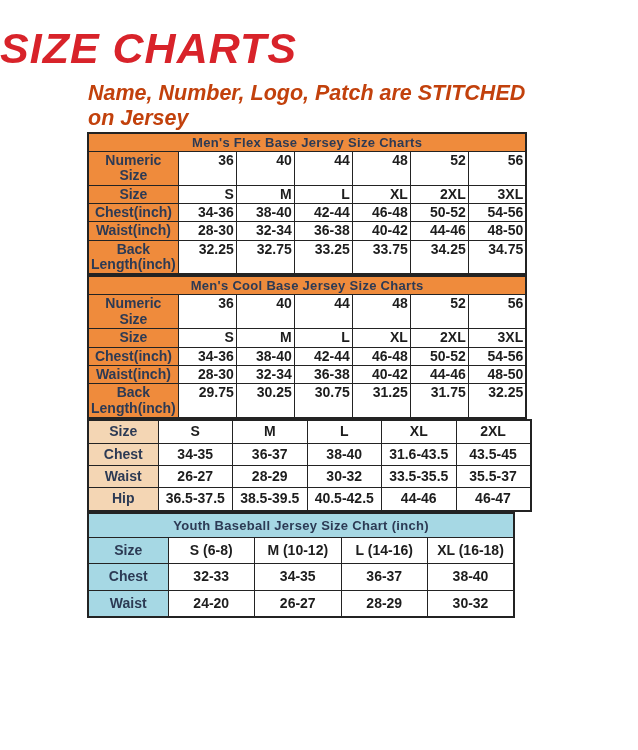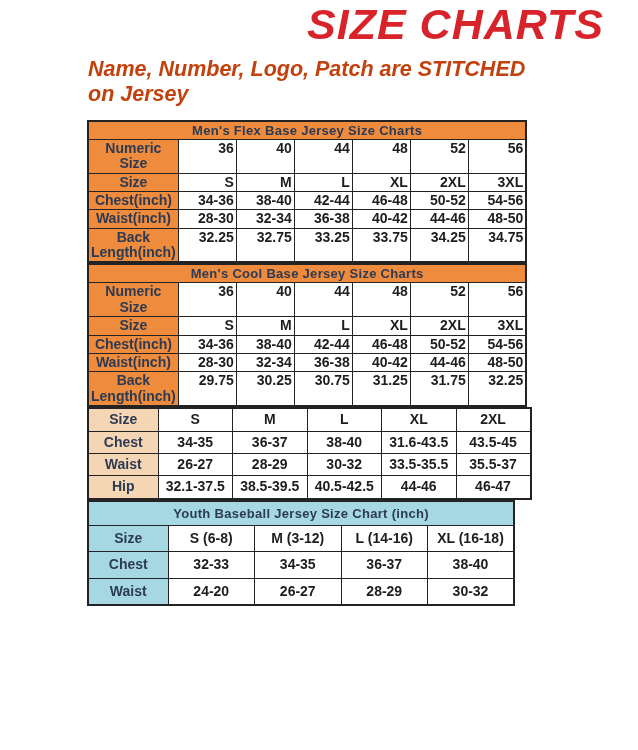--- a/index.html
+++ b/index.html
@@ -5,38 +5,39 @@
   * { box-sizing: border-box; margin: 0; padding: 0; }
   html, body { background: #ffffff; }
   body {
     width: 638px;
     height: 750px;
     overflow: hidden;
     position: relative;
     font-family: "Liberation Sans", sans-serif;
   }
   .page-title {
-    text-align: right;
+    margin-top: 24px;
+    text-align: left;
     padding-right: 34px;
     font-size: 43px;
     font-weight: bold;
     font-style: italic;
     letter-spacing: 1px;
     color: #d8232a;
   }
   .page-subtitle {
     margin: 8px 0 0 88px;
     font-size: 21.5px;
     font-weight: bold;
     font-style: italic;
     line-height: 1.18;
     color: #c2410c;
     white-space: pre-line;
   }
-  .tables { margin-top: 12px; }
+  .tables { margin-top: 0; }
   table.size-table {
     border-collapse: collapse;
     table-layout: fixed;
     margin: 0 0 0 87px;
     border: 2px solid #232323;
   }
   .size-table th, .size-table td {
     border: 1px solid #232323;
     text-align: center;
     font-weight: bold;
@@ -233,21 +234,21 @@
         <tr>
           <th class="row-label">Waist</th>
           <td>26-27</td>
           <td>28-29</td>
           <td>30-32</td>
           <td>33.5-35.5</td>
           <td>35.5-37</td>
         </tr>
         <tr>
           <th class="row-label">Hip</th>
-          <td>32.1-37.5</td>
+          <td>36.5-37.5</td>
           <td>38.5-39.5</td>
           <td>40.5-42.5</td>
           <td>44-46</td>
           <td>46-47</td>
         </tr>
       </tbody>
     </table>
     <table class="size-table theme-blue">
       <colgroup>
         <col style="width: 80px;">
@@ -256,21 +257,21 @@
         <col style="width: 86.5px;">
         <col style="width: 86.5px;">
       </colgroup>
       <tbody>
         <tr>
           <th colspan="5" class="tbl-title">Youth Baseball Jersey Size Chart (inch)</th>
         </tr>
         <tr>
           <th class="row-label">Size</th>
           <td>S (6-8)</td>
-          <td>M (3-12)</td>
+          <td>M (10-12)</td>
           <td>L (14-16)</td>
           <td>XL (16-18)</td>
         </tr>
         <tr>
           <th class="row-label">Chest</th>
           <td>32-33</td>
           <td>34-35</td>
           <td>36-37</td>
           <td>38-40</td>
         </tr>

